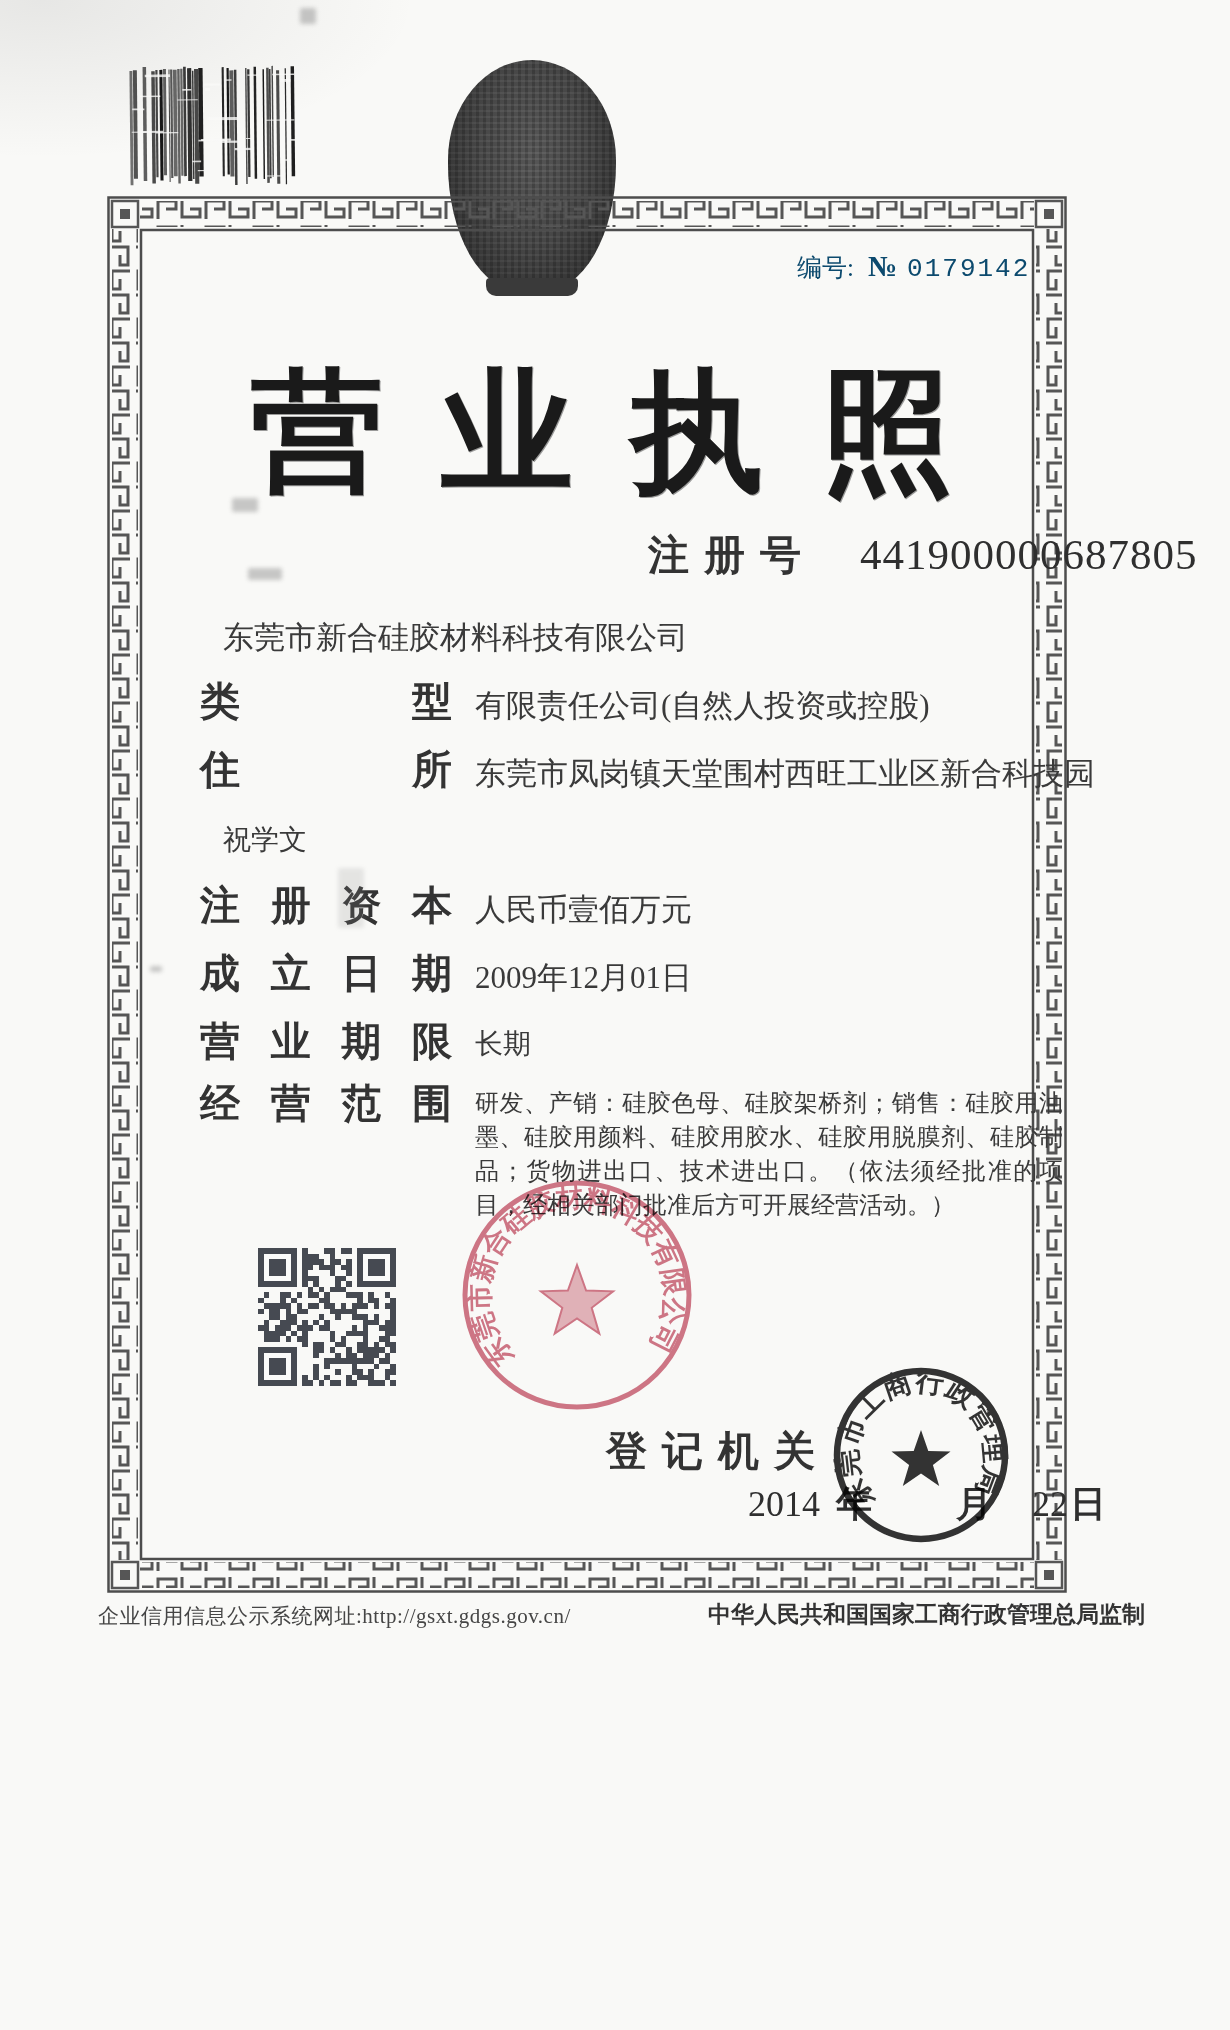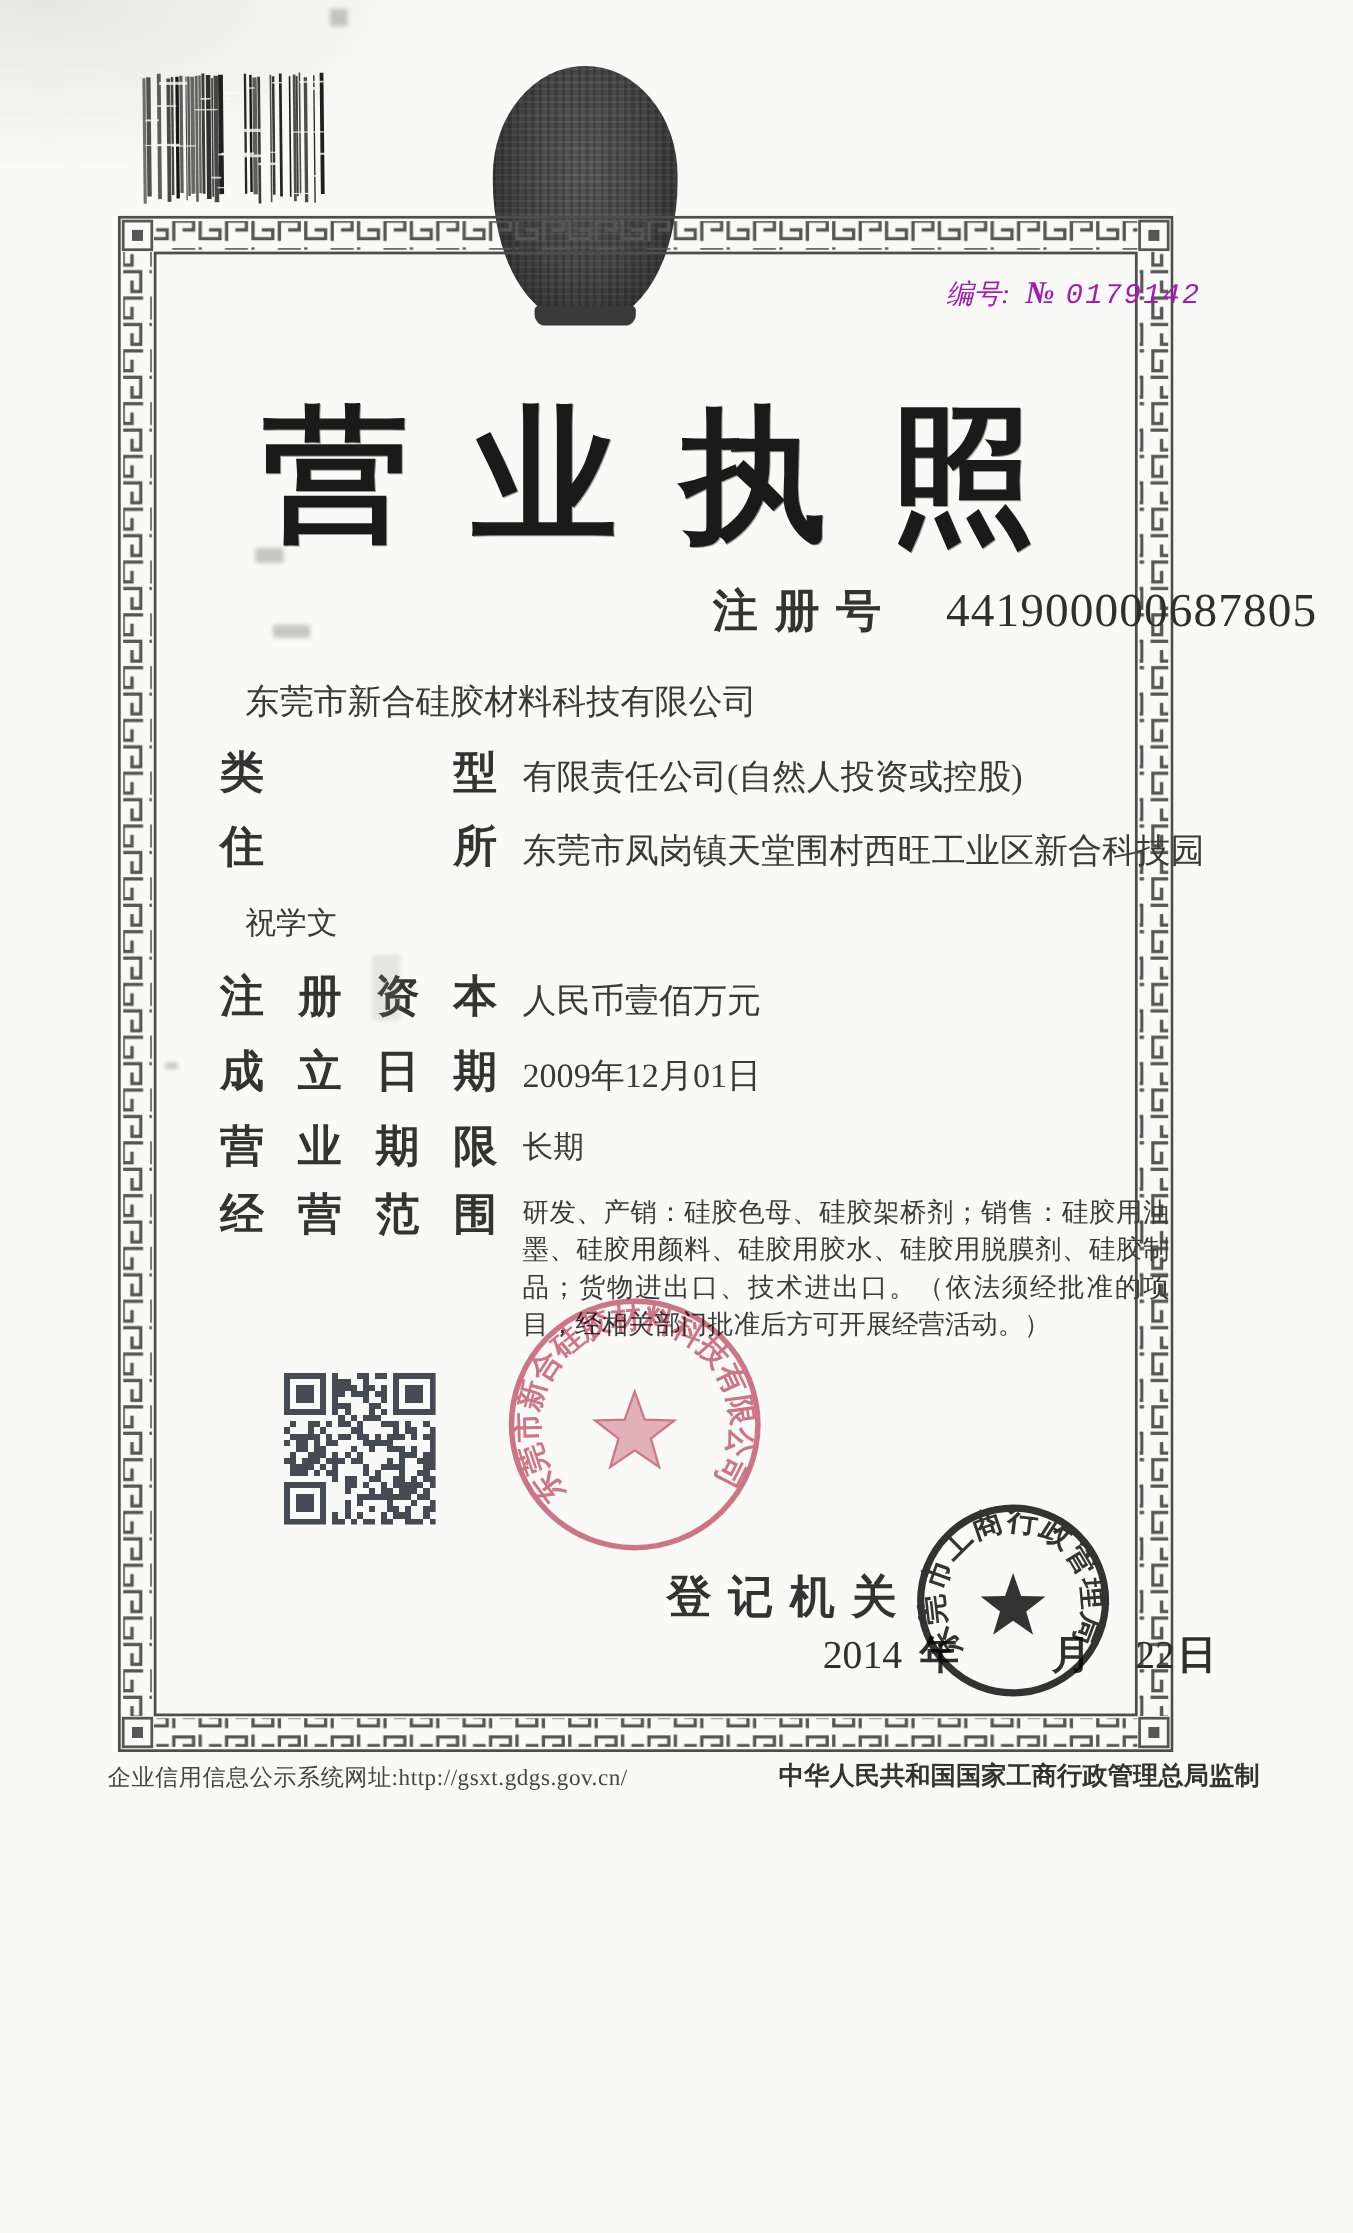--- a/index.html
+++ b/index.html
@@ -22,25 +22,25 @@
   .emblem::after{content:"";position:absolute;inset:0;border-radius:inherit;
     background:
       repeating-linear-gradient(0deg, rgba(255,255,255,.14) 0 2px, rgba(0,0,0,0) 2px 6px),
       repeating-linear-gradient(90deg, rgba(0,0,0,.18) 0 3px, rgba(0,0,0,0) 3px 7px);
     mix-blend-mode:overlay;}
   .emblem-base{position:absolute;left:486px;top:278px;width:92px;height:18px;background:#3a3a3a;
     border-radius:4px 4px 10px 10px;}
   
   .frame{position:absolute;left:107px;top:196px;}
   
-  .serial{position:absolute;left:860px;top:250px;font-size:25px;color:#a21caf;white-space:nowrap;font-style:italic;}
+  .serial{position:absolute;left:797px;top:250px;font-size:25px;color:#0c4a6e;white-space:nowrap;}
   .serial .sym{font-weight:700;font-size:29px;margin:0 10px 0 14px;}
   .serial .num{font-family:"Liberation Mono","DejaVu Sans Mono",monospace;font-size:26px;letter-spacing:2px;}
   .title{
-    position:absolute;left:0;top:344px;width:1180px;text-align:center;
+    position:absolute;left:12px;top:344px;width:1180px;text-align:center;
     font-size:132px;font-weight:900;letter-spacing:58px;color:#1a1a1a;white-space:nowrap;
     text-shadow:1px 1px 0 rgba(60,60,60,.5);
     padding-left:29px;
   }
   .reg-row{position:absolute;left:648px;top:528px;display:flex;align-items:baseline;white-space:nowrap;gap:28px;}
   .reg-label{font-size:41px;font-weight:700;letter-spacing:15px;color:#333;}
   .reg-value{font-size:43px;margin-left:16px;color:#2f2f2f;letter-spacing:1px;}
   .field-row{position:absolute;left:200px;display:flex;align-items:flex-start;}
   .field-label{
     width:252px;flex:0 0 252px;font-size:40px;font-weight:700;color:#333;line-height:1.1;

